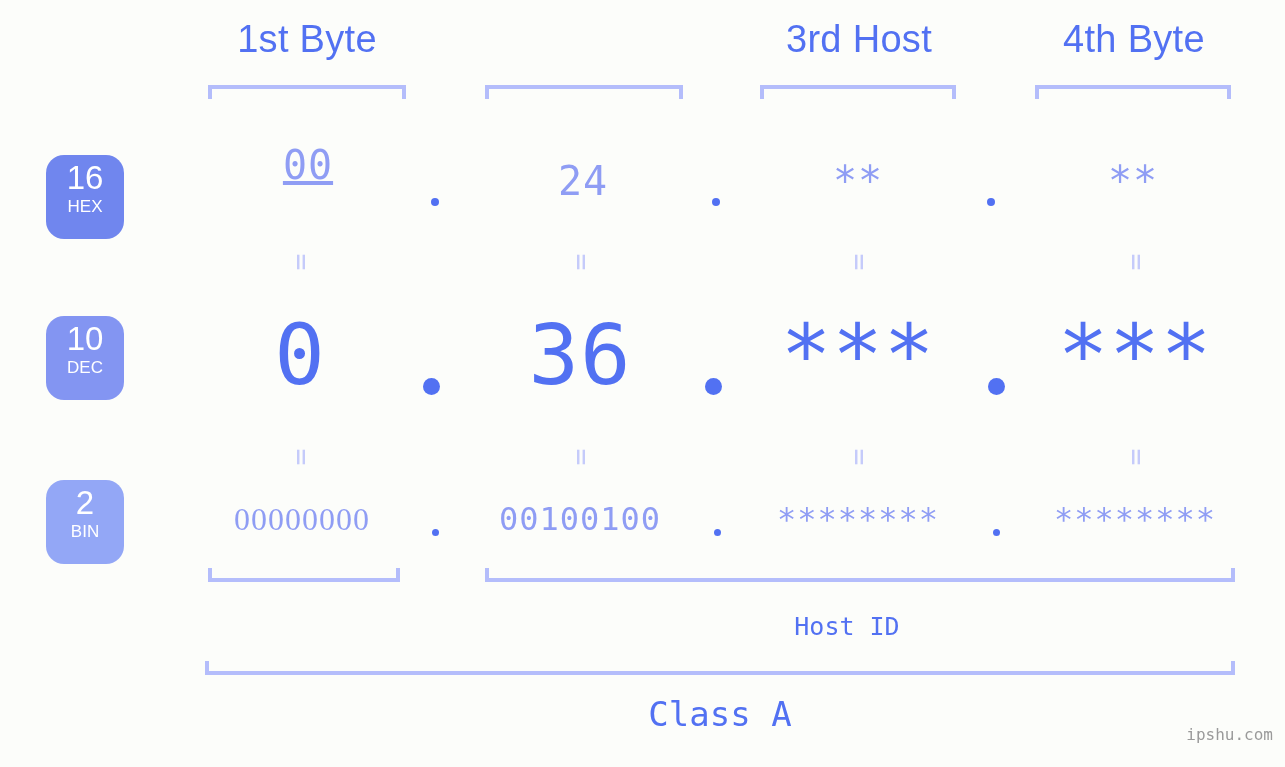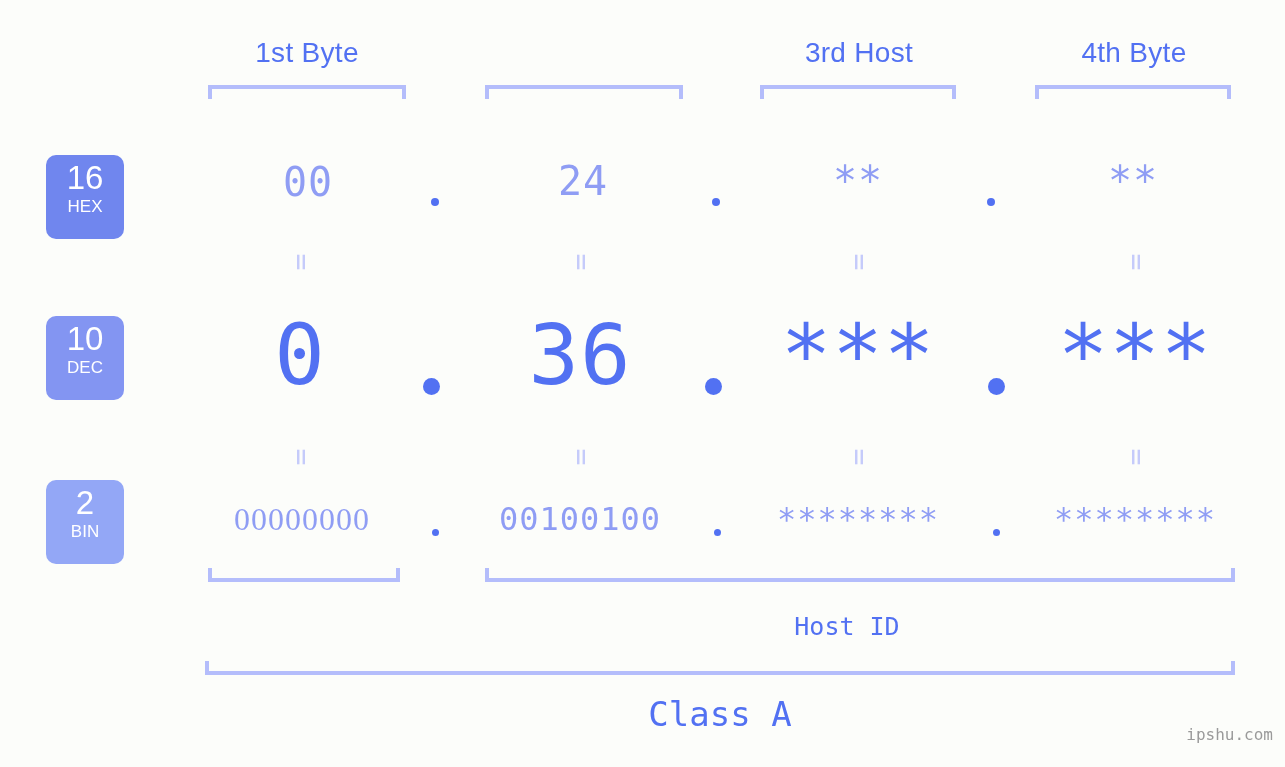--- a/index.html
+++ b/index.html
@@ -18,26 +18,26 @@
   #stage {
     position: absolute;
     left: 0; top: 0;
     width: 1285px;
     height: 767px;
   }
 
   
   .byte-label {
     position: absolute;
-    top: 30px;
+    top: 16px;
     height: 46px;
     line-height: 46px;
     text-align: center;
     font-family: "Liberation Sans", sans-serif;
-    font-size: 28px;
+    font-size: 38px;
     color: #5271f2;
     letter-spacing: 0.3px;
     white-space: nowrap;
   }
 
   
   .bracket-down {
     position: absolute;
     border-top: 4px solid #b4bdfb;
     border-left: 4px solid #b4bdfb;
@@ -52,21 +52,21 @@
     border-right: 4px solid #b4bdfb;
     height: 14px;
     box-sizing: border-box;
   }
 
   
   .base-badge {
     position: absolute;
     left: 46px;
     width: 78px;
-    border-radius: 10px;
+    border-radius: 18px;
     color: #ffffff;
     text-align: center;
     box-sizing: border-box;
     padding-top: 5px;
   }
   .base-badge .num {
     display: block;
     font-size: 33px;
     line-height: 36px;
     font-family: "Liberation Sans", sans-serif;
@@ -181,21 +181,21 @@
   <div class="base-badge" style="top:316px; height:84px; background:#8395f2;">
     <span class="num">10</span>
     <span class="nm">DEC</span>
   </div>
   <div class="base-badge" style="top:480px; height:84px; background:#93a7f6;">
     <span class="num">2</span>
     <span class="nm">BIN</span>
   </div>
 
   <div class="row-hex">
-    <div class="cell" style="left:198px; top:156px; width:220px;">00</div>
+    <div class="cell" style="left:198px; top:139px; width:220px;text-decoration:underline;">00</div>
     <div class="cell" style="left:473px; top:155px; width:220px;">24</div>
     <div class="cell" style="left:748px; top:155px; width:220px;">**</div>
     <div class="cell" style="left:1023px; top:155px; width:220px;">**</div>
 
     <div class="dot dot-sm" style="left:431px; top:198px;"></div>
     <div class="dot dot-sm" style="left:712px; top:198px;"></div>
     <div class="dot dot-sm" style="left:987px; top:198px;"></div>
   </div>
 
   <div class="eq" style="left:290px; top:248px;">=</div>

